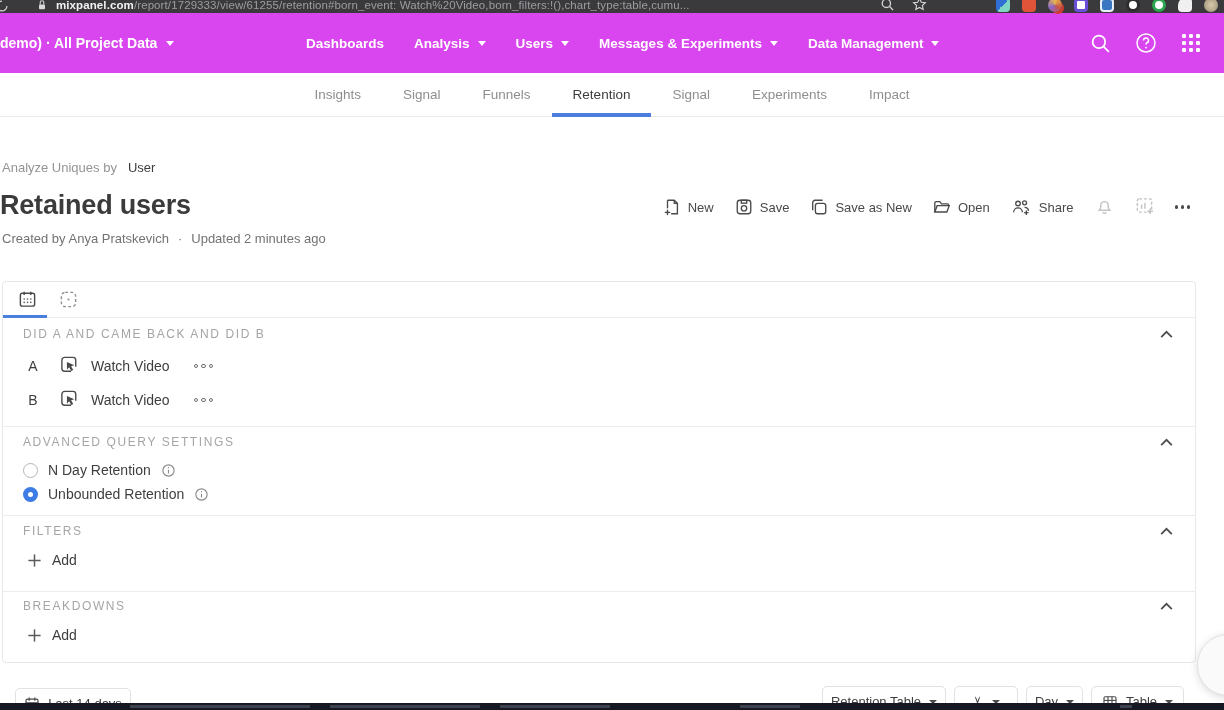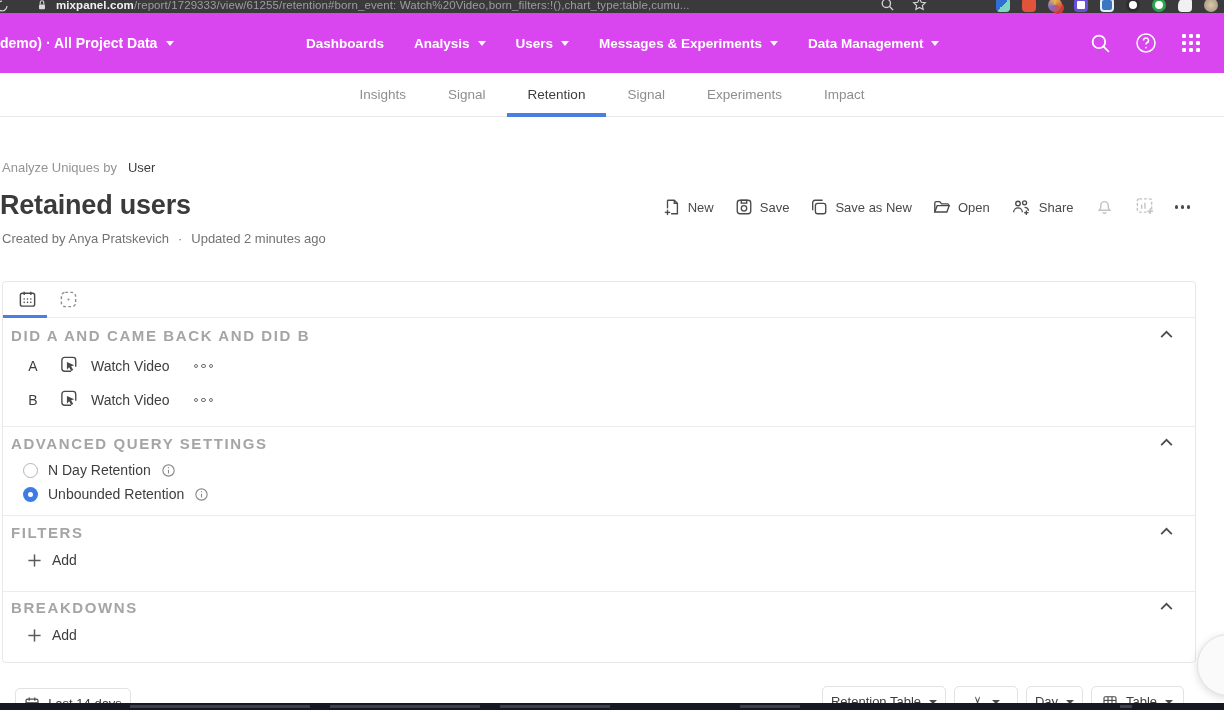--- a/index.html
+++ b/index.html
@@ -44,21 +44,21 @@
   .tb-muted { color:#c3c3c3; cursor:pointer; }
   .dots-h { display:flex; gap:2.5px; align-items:center; cursor:pointer; }
   .dots-h i { width:3.5px; height:3.5px; border-radius:50%; background:#4a4a4a; }
 
   
   .panel { position:absolute; left:2px; top:281px; width:1194px; height:382px; background:#fff; border:1px solid #e8e8e8; border-radius:4px; }
   .panel-tabs { position:absolute; left:0; top:0; width:100%; height:36px; border-bottom:1px solid #ececec; }
   .panel-tabs .ptab1 { position:absolute; left:15px; top:8px; color:#4a4a4a; cursor:pointer; }
   .panel-tabs .ptab2 { position:absolute; left:56px; top:8px; color:#8f8f8f; cursor:pointer; }
   .ptab-underline { position:absolute; left:0; top:33px; width:44px; height:3px; background:#4a7fe0; }
-  .sec-title { position:absolute; left:8px; font-size:15px; font-weight:700; letter-spacing:1.6px; color:#a5a5a5; }
+  .sec-title { position:absolute; left:20px; font-size:12px; font-weight:400; letter-spacing:1.6px; color:#a5a5a5; }
   .chev { position:absolute; right:20px; color:#4d4d4d; cursor:pointer; }
   .hr { position:absolute; left:0; width:100%; height:1px; background:#ececec; }
   .step-row { position:absolute; left:16px; height:30px; display:flex; align-items:center; }
   .step-key { width:16px; margin-left:6px; text-align:center; font-size:14px; color:#3e3e3e; }
   .step-row .ev-icon { margin-left:17px; color:#4a4a4a; }
   .step-event { margin-left:12px; font-size:14px; color:#3e3e3e; cursor:pointer; }
   .ooo { display:flex; gap:3px; margin-left:24px; cursor:pointer; }
   .ooo i { width:4.5px; height:4.5px; border:1.3px solid #6f6f6f; border-radius:50%; }
   .radio-row { position:absolute; left:20px; height:20px; display:flex; align-items:flex-end; gap:10px; cursor:pointer; }
   .radio { width:15px; height:15px; border-radius:50%; }
@@ -163,20 +163,21 @@
             <rect x="9" y="16" width="4" height="4" rx="1.2"></rect>
             <rect x="16" y="16" width="4" height="4" rx="1.2"></rect>
           </g>
         </svg>
     </div>
   </div>
 
   <div class="tab-bar">
     <div class="tab">Insights</div>
     <div class="tab">Signal</div>
+    <div class="tab">Funnels</div>
     <div class="tab active">Retention</div>
     <div class="tab">Signal</div>
     <div class="tab">Experiments</div>
     <div class="tab">Impact</div>
   </div>
 
   <div class="analyze-row">
     <span class="analyze-label">Analyze Uniques by</span>
     <span class="analyze-value">User</span>
   </div>

